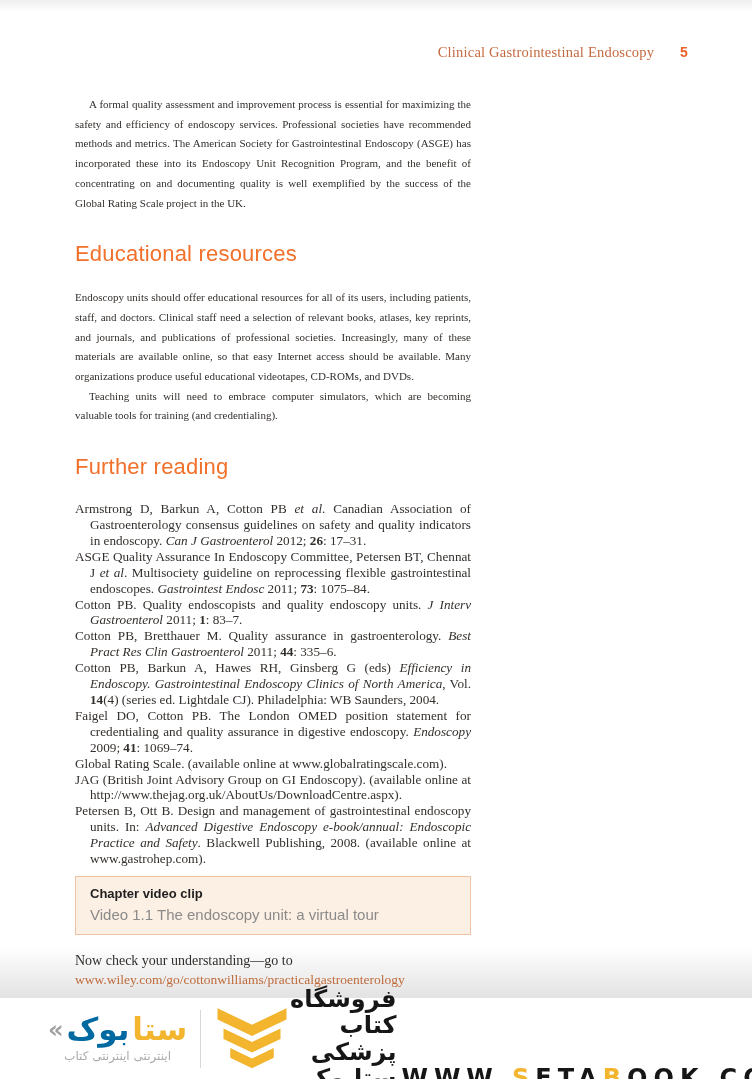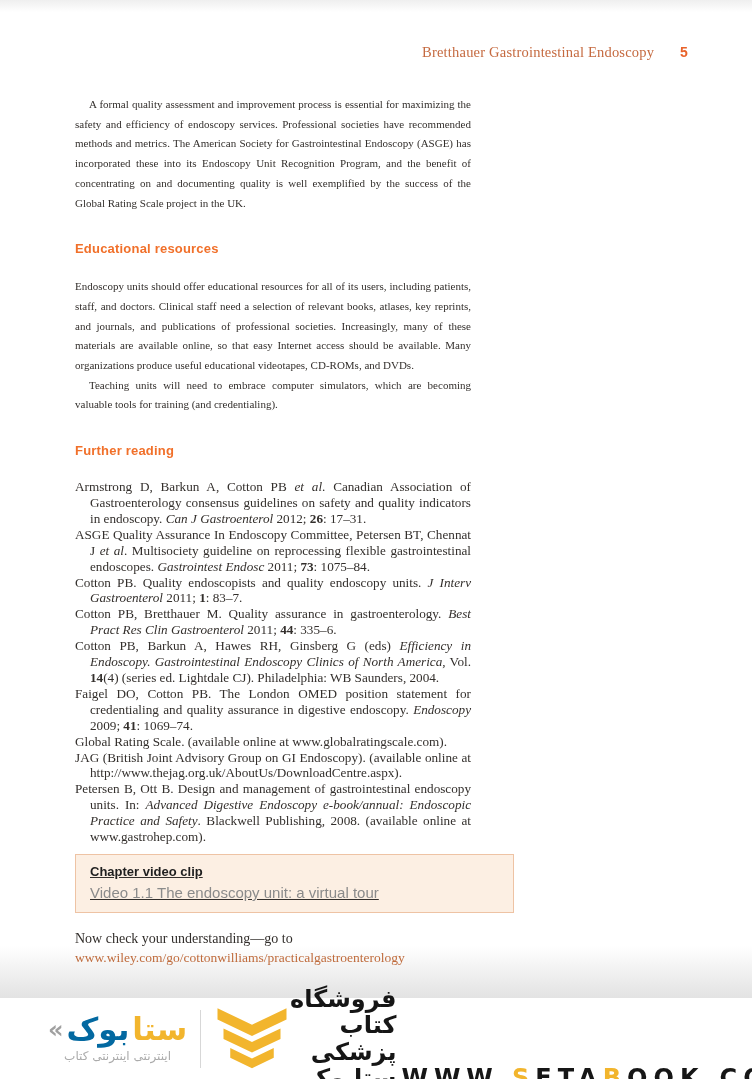--- a/index.html
+++ b/index.html
@@ -25,34 +25,34 @@
   }
   .page-num{
     display:inline-block; margin-left:22px; color:#e8622a; font-weight:bold;
     font-family:"Liberation Sans",sans-serif; font-size:14px;
   }
   
   .content{ position:absolute; left:75px; top:95px; width:396px; z-index:1; }
   p.body{ margin:0; font-size:11px; line-height:19.7px; text-align:justify; }
   .first-indent{ text-indent:14px; }
   h2.section{
-    font-family:"Liberation Sans",sans-serif; font-weight:bold;
-    font-size:13px; color:#f1702a; letter-spacing:.2px;
+    font-family:"Liberation Sans",sans-serif; font-weight:normal;
+    font-size:22px; color:#f1702a; letter-spacing:.2px;
     margin:28px 0 21px 0;
   }
   .ref-list{ margin-top:0; }
   .ref-list p.ref{
     margin:0; font-size:13.2px; line-height:15.9px; text-align:justify;
     padding-left:15px; text-indent:-15px;
   }
   .ref-list b{ font-weight:bold; }
   
   .video-box{
     margin-top:9px; border:1px solid #eec3a4; background:#fcefe3;
-    padding:9px 14px 11px 14px; box-sizing:border-box; width:439px;text-decoration:underline;
+    padding:9px 14px 11px 14px; box-sizing:border-box; width:396px;
   }
   .video-box-title{
     margin:0 0 5px 0; font-family:"Liberation Sans",sans-serif;
     font-weight:bold; font-size:13px; color:#1f1f1f;
   }
   .video-box-caption{
     margin:0; font-family:"Liberation Sans",sans-serif;
     font-size:15px; color:#8b8b8b;
   }
   
@@ -87,21 +87,21 @@
   }
   .website .gold{ color:#f2b52d; }
 </style>
 </head>
 <body>
 
 <div class="page">
   <div class="fade-band"></div>
 
   <div class="running-head">
-    <span>Bretthauer Gastrointestinal Endoscopy</span>
+    <span>Clinical Gastrointestinal Endoscopy</span>
     <span class="page-num">5</span>
   </div>
 
   <div class="content">
     <p class="body first-indent">A formal quality assessment and improvement process is essential for maximizing the safety and efficiency of endoscopy services. Professional societies have recommended methods and metrics. The American Society for Gastrointestinal Endoscopy (ASGE) has incorporated these into its Endoscopy Unit Recognition Program, and the benefit of concentrating on and documenting quality is well exemplified by the success of the Global Rating Scale project in the UK.</p>
 
     <h2 class="section">Educational resources</h2>
     <p class="body">Endoscopy units should offer educational resources for all of its users, including patients, staff, and doctors. Clinical staff need a selection of relevant books, atlases, key reprints, and journals, and publications of professional societies. Increasingly, many of these materials are available online, so that easy Internet access should be available. Many organizations produce useful educational videotapes, CD-ROMs, and DVDs.</p>
     <p class="body first-indent">Teaching units will need to embrace computer simulators, which are becoming valuable tools for training (and credentialing).</p>
 

